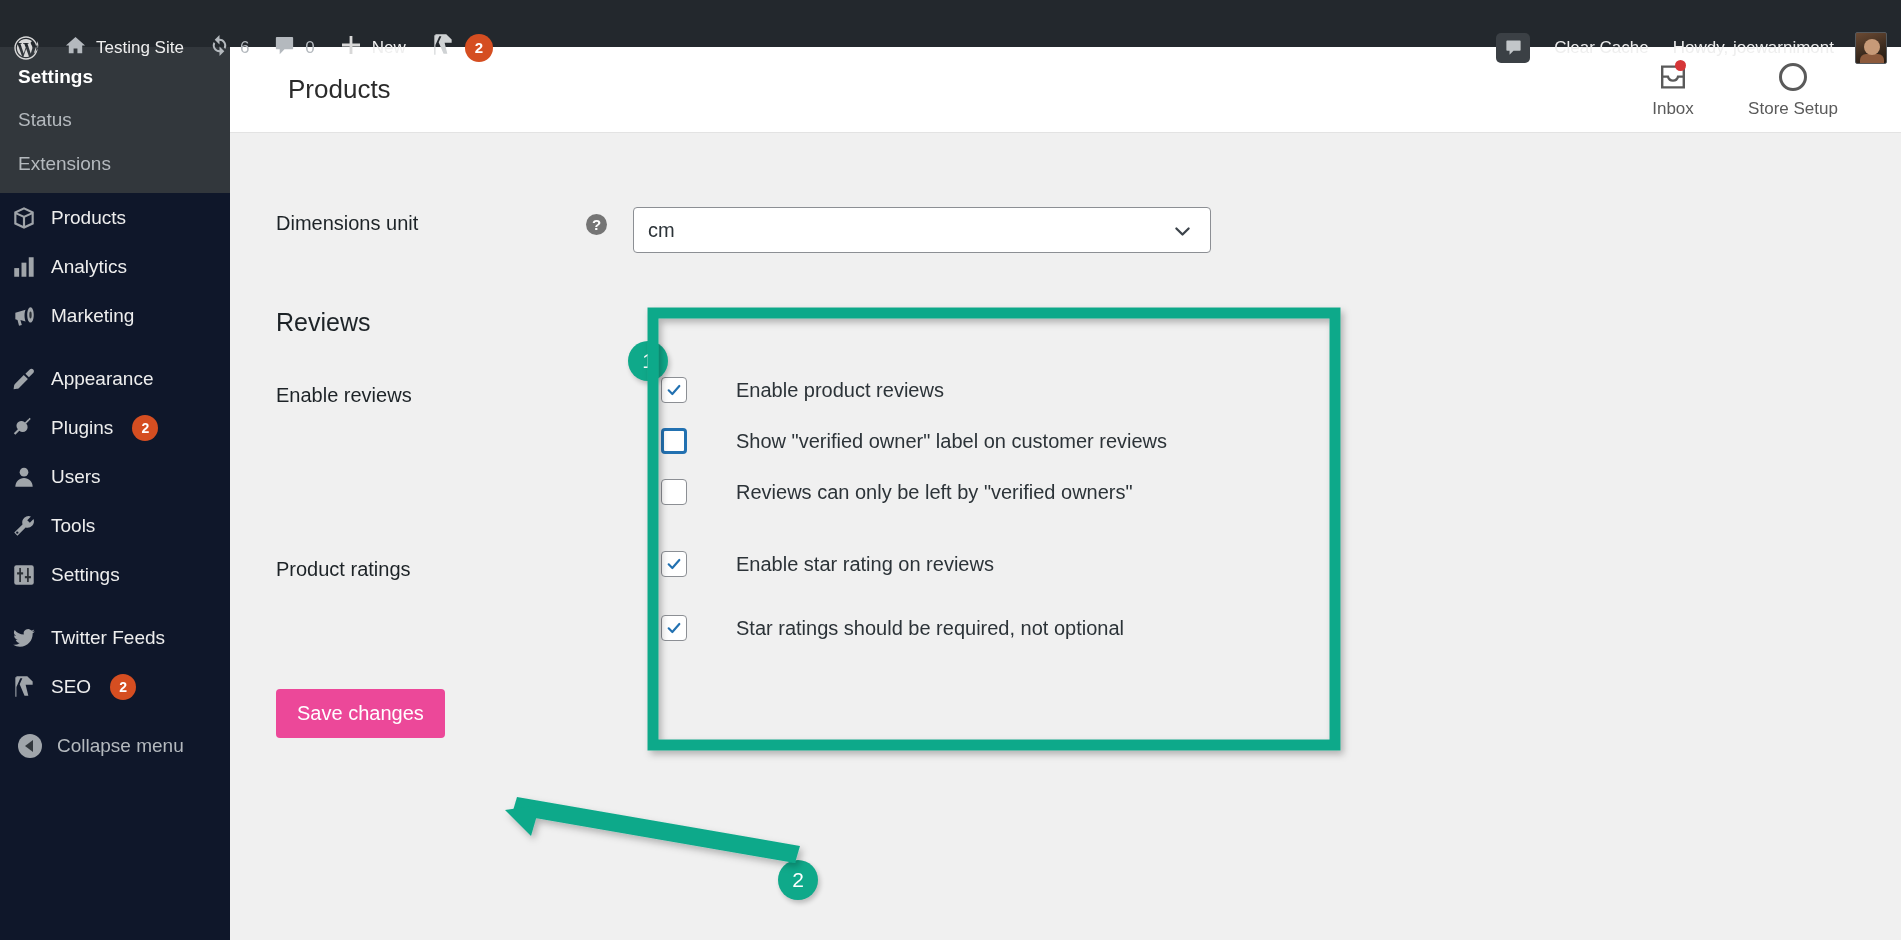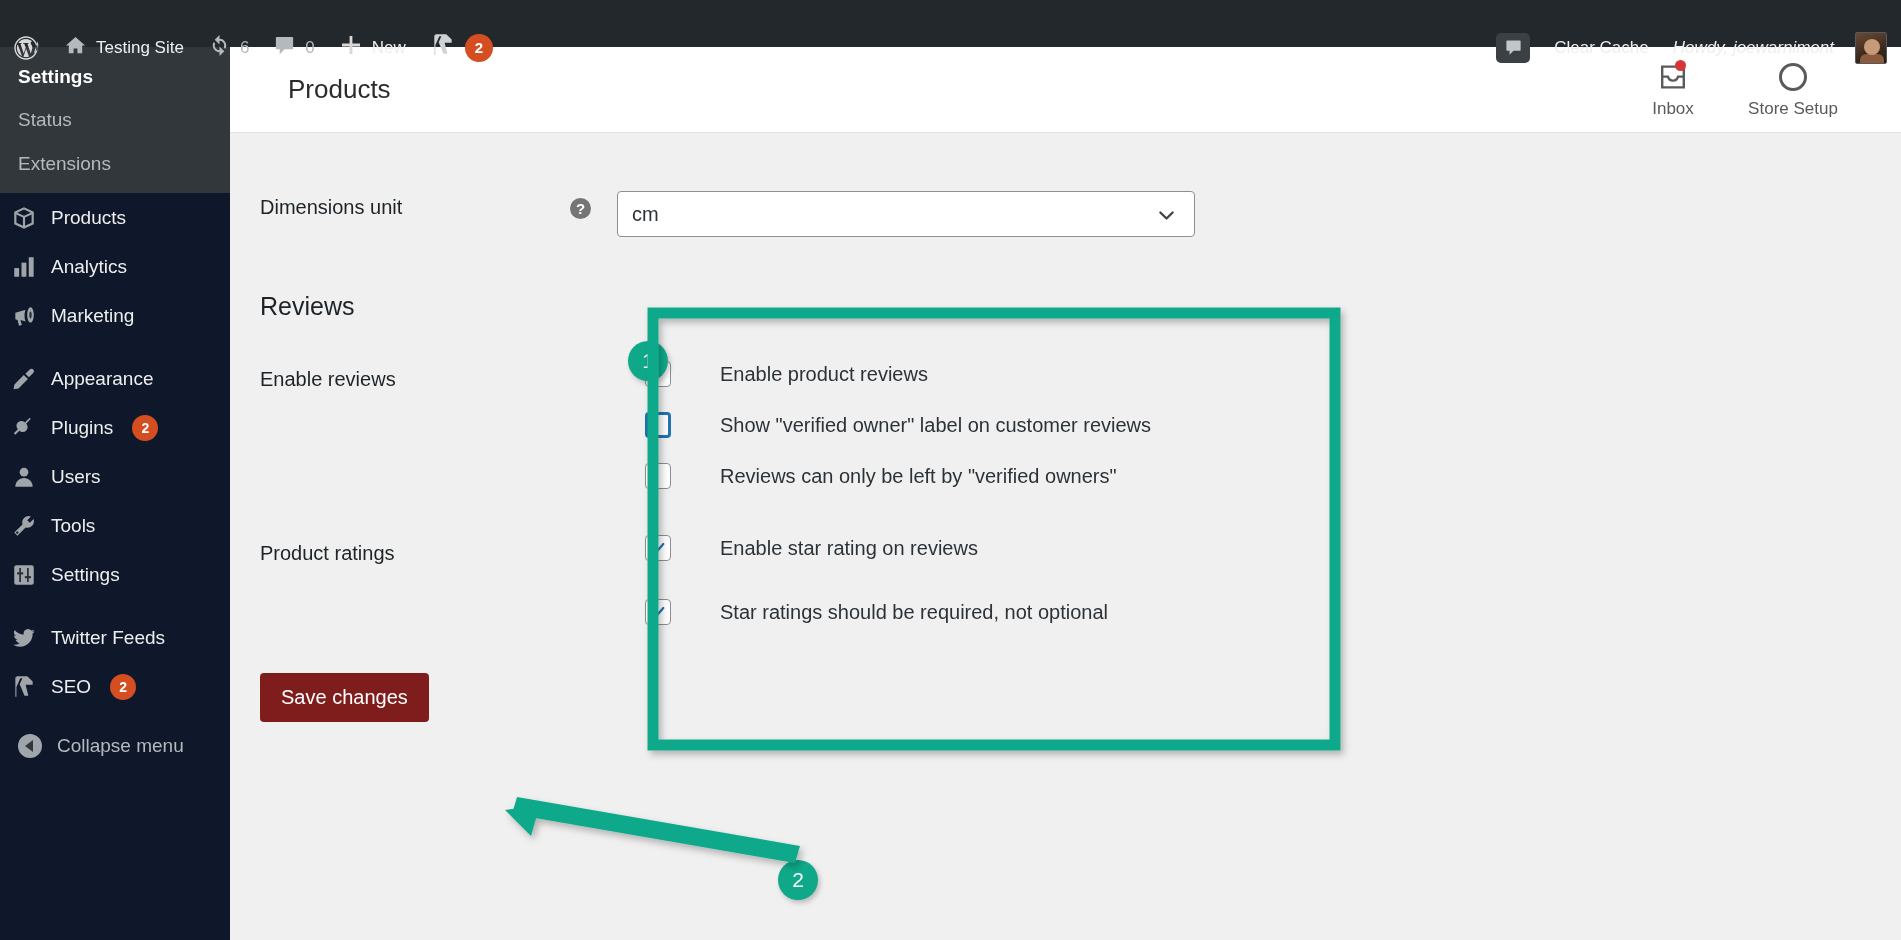--- a/index.html
+++ b/index.html
@@ -117,21 +117,21 @@
     position: relative;
   }
   .hdr-action .glyph { height: 34px; display:flex; align-items:center; justify-content:center; position: relative; }
   .dot-red {
     position: absolute; top: 0px; right: 3px;
     width: 11px; height: 11px; border-radius: 50%; background: #d63638;
   }
   .circle-outline { width: 28px; height: 28px; border-radius: 50%; border: 3px solid #5a5a5a; }
 
   
-  #formarea { padding: 0; position: relative; height: 807px; }
+  #formarea { padding: 16px; position: relative; height: 807px; }
 
   .row {
     display: flex; align-items: flex-start;
     padding-left: 30px;
   }
   .row-label {
     width: 310px; flex: 0 0 310px;
     font-size: 20px; color: #1d2327; font-weight: 400;
     padding-top: 5px;
   }
@@ -172,21 +172,21 @@
     flex: 0 0 26px;
     display: flex; align-items: center; justify-content: center;
     position: relative;
   }
   .cb.focused { border: 3px solid #2271b1; }
   .cb .tick { width: 16px; height: 16px; }
   .cb-label { font-size: 20px; color: #2c3338; margin-left: 35px; }
 
   
   .save-btn {
-    background: #7f1d1d; color: #fff;
+    background: #ec4899; color: #fff;
     border: none; border-radius: 4px;
     font-size: 20px; font-family: "Liberation Sans", sans-serif;
     padding: 13px 21px;
     cursor: pointer;
   }
 
   
   #overlay { position: absolute; top:0; left:0; width:1901px; height:940px; pointer-events:none; z-index: 40; }
   .callout-num {
     position: absolute;
@@ -264,21 +264,21 @@
       <svg viewBox="0 0 24 24" width="19" height="19">
           <path fill="#c2c6c9" d="M4 3h16a1 1 0 0 1 1 1v11a1 1 0 0 1-1 1h-8l-5 5v-5H4a1 1 0 0 1-1-1V4a1 1 0 0 1 1-1z"></path>
         </svg>
     </span>
   </div>
 
   <div class="ab-item">
     <span>Clear Cache</span>
   </div>
 
-  <div class="ab-item" style="padding-right:4px;font-style:italic;">
+  <div class="ab-item" style="padding-right:4px;">
     <span>Howdy, joewarnimont</span>
     <span class="avatar"></span>
   </div>
 </div>
 
 <div id="sidebar">
 
   <div class="submenu-wrap">
     <div class="submenu-top-sliver"></div>
     <div class="submenu-item current">Settings</div>

